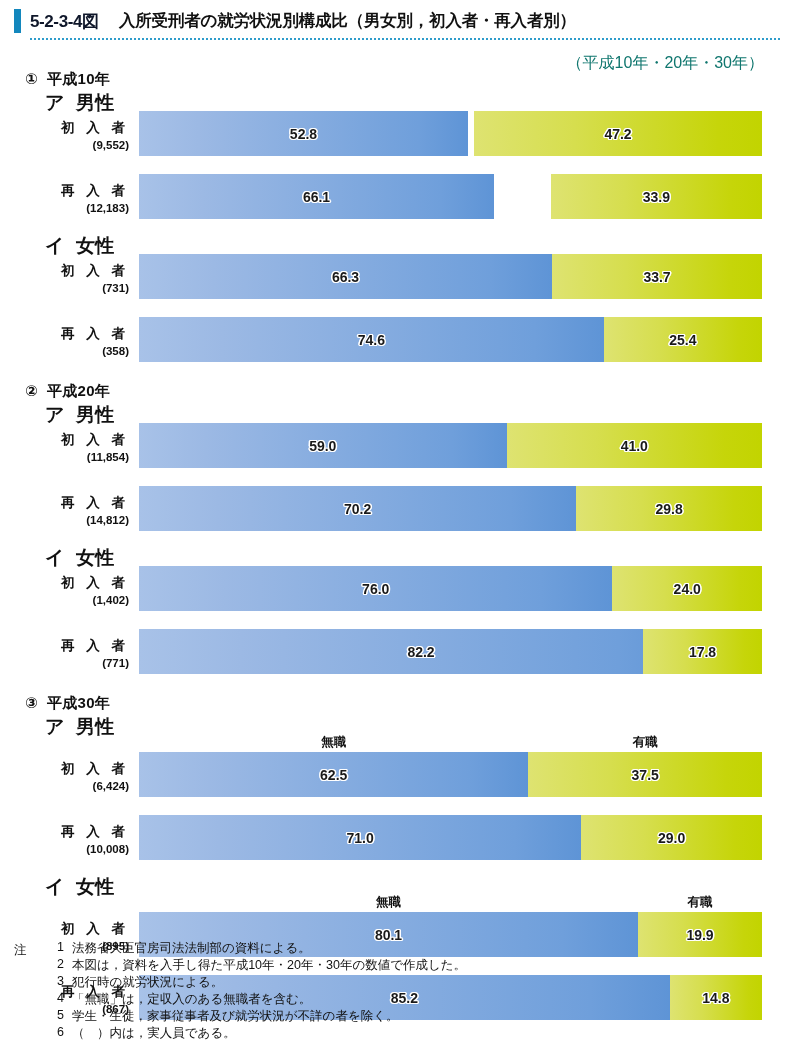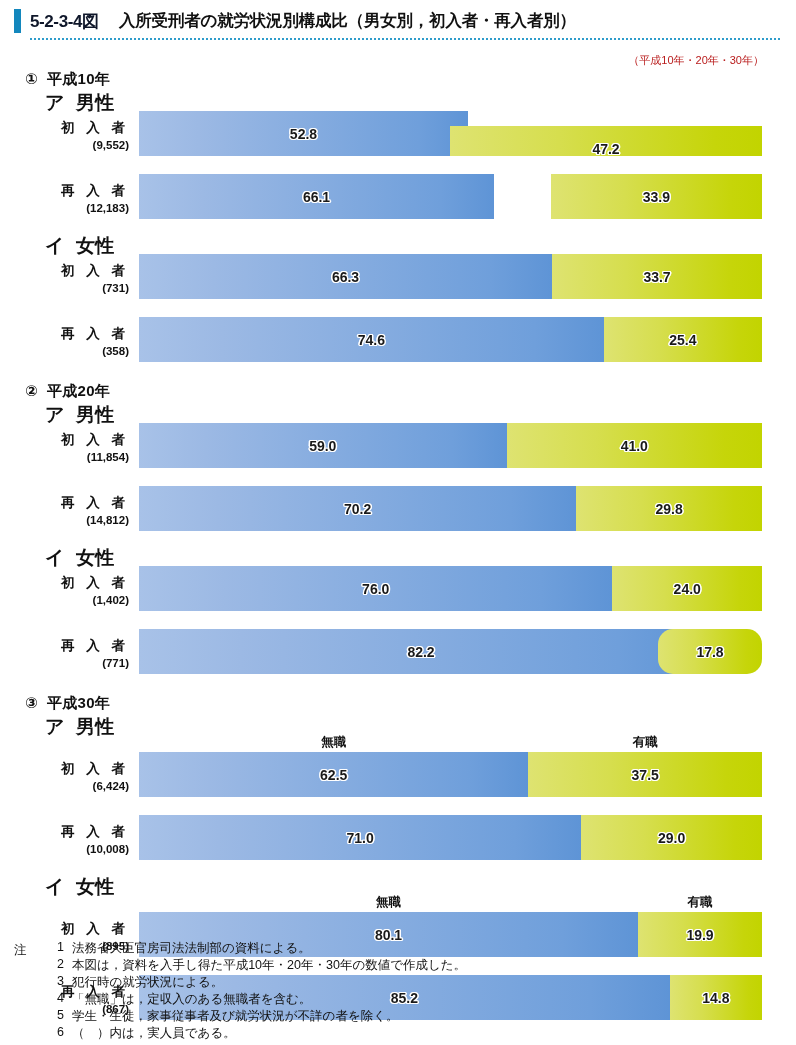--- a/index.html
+++ b/index.html
@@ -56,22 +56,22 @@
     left: 30px; top: 38px;
     width: 752px;
     height: 2px;
     background-image: repeating-linear-gradient(to right,
       #2e9ccb 0px, #2e9ccb 2px, rgba(255,255,255,0) 2px, rgba(255,255,255,0) 4px);
   }
 
   .period-note {
     position: absolute;
     right: 32px; top: 53px;
-    font-size: 11px;
-    color: #b91c1c;
+    font-size: 16px;
+    color: #0f766e;
     white-space: nowrap;
   }
 
   
   .group-head {
     position: absolute;
     font-size: 15px;
     font-weight: bold;
     color: #111111;
     white-space: nowrap;
@@ -218,21 +218,21 @@
       <div class="sub-head" style="left: 45px; top: 90px;"><span>ア</span><span>&nbsp;&nbsp;男性</span></div>
       <div class="row" style="top: 111px;">
         <div class="row-label">
           <span class="name">初 入 者</span>
           <span class="count">(9,552)</span>
         </div>
         <div class="bar">
           <div class="seg seg-blue" style="width: 328.944px;">
             <div class="seg-value">52.8</div>
           </div>
-          <div class="seg seg-green" style="width: 312px; margin-top: 15px;">
+          <div class="seg seg-green" style="width: 288px;">
             <div class="seg-value">47.2</div>
           </div>
         </div>
       </div>
       <div class="row" style="top: 174px;">
         <div class="row-label">
           <span class="name">再 入 者</span>
           <span class="count">(12,183)</span>
         </div>
         <div class="bar">
@@ -320,21 +320,21 @@
       </div>
       <div class="row" style="top: 629px;">
         <div class="row-label">
           <span class="name">再 入 者</span>
           <span class="count">(771)</span>
         </div>
         <div class="bar">
           <div class="seg seg-blue" style="width: 564px;">
             <div class="seg-value">82.2</div>
           </div>
-          <div class="seg seg-green" style="width: 104px; border-radius: 15px;">
+          <div class="seg seg-green" style="width: 119px;">
             <div class="seg-value">17.8</div>
           </div>
         </div>
       </div>
       <div class="group-head" style="left: 25px; top: 694px;"><span>③</span><span>&nbsp;&nbsp;平成30年</span></div>
       <div class="sub-head" style="left: 45px; top: 714px;"><span>ア</span><span>&nbsp;&nbsp;男性</span></div>
       <div class="legend-cap" style="left: 139px; width: 389.375px; top: 734px;">無職</div>
       <div class="legend-cap" style="left: 528.375px; width: 233.625px; top: 734px;">有職</div>
       <div class="row" style="top: 752px;">
         <div class="row-label">

